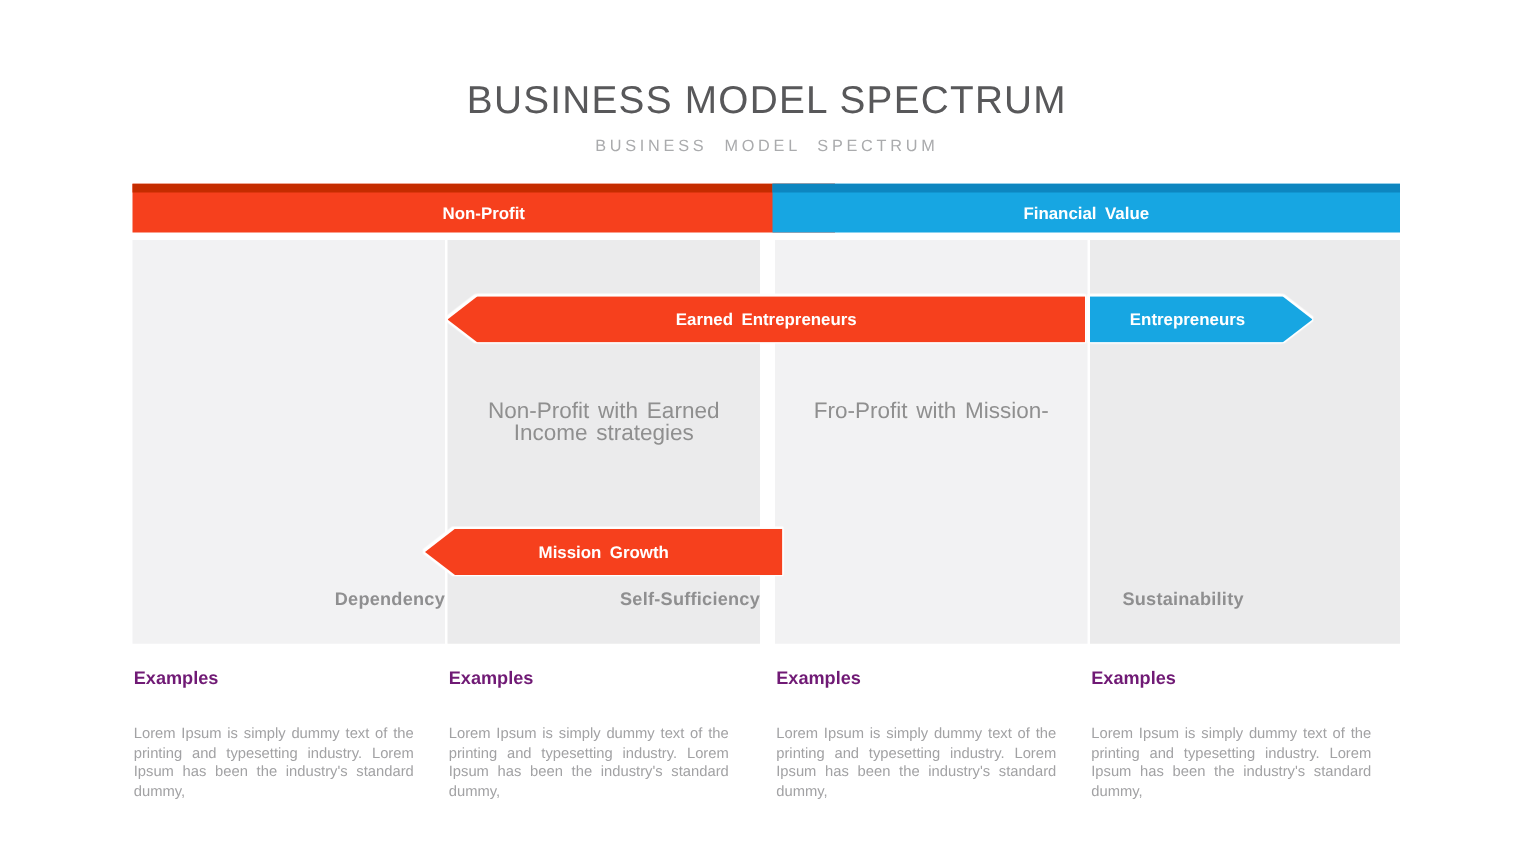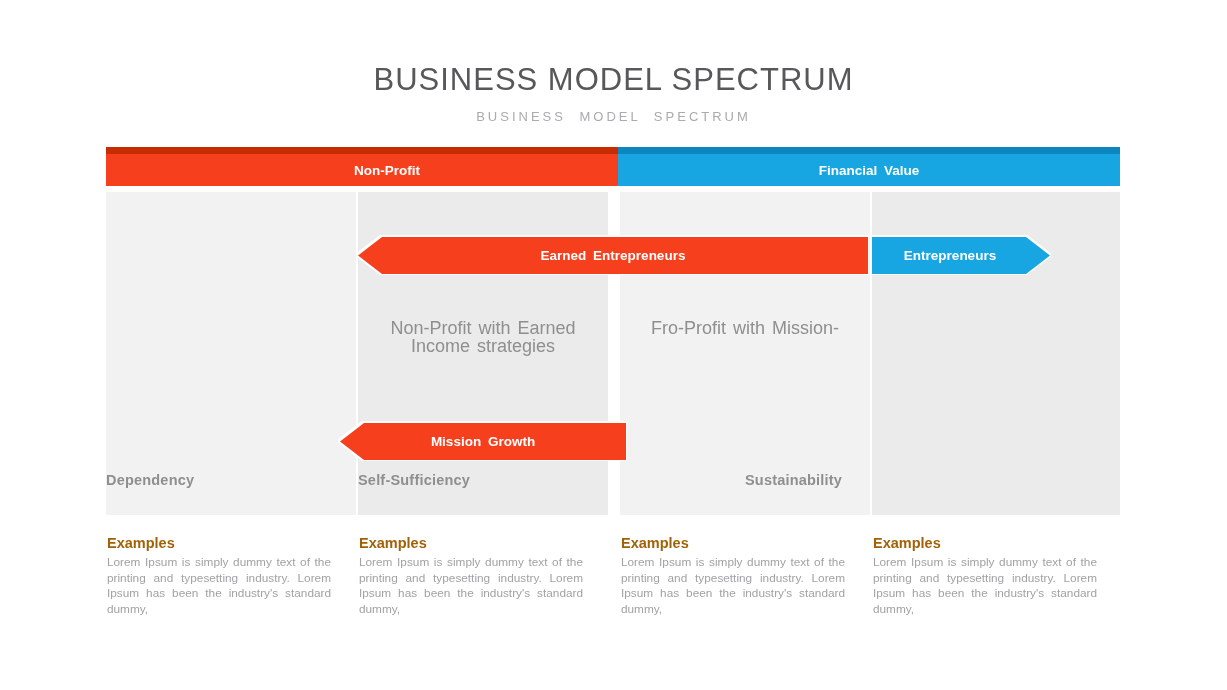--- a/index.html
+++ b/index.html
@@ -61,32 +61,32 @@
   
   .desc {
     top:319px; width:250px; text-align:center;
     font-size:18px; line-height:18px; color:#8f8f8f; word-spacing:2px;
   }
   .desc-left  { left:358px; }
   .desc-right { left:620px; }
 
   
   .axis-label {
-    top:472px; width:250px; text-align:left;
+    top:472px; width:250px; text-align:right;
     font-size:14.5px; font-weight:bold; color:#8f8f90; letter-spacing:0.2px;
   }
   .axis1 { left:106px; }
   .axis2 { left:358px; }
   .axis3 { left:745px; }
 
   
   .example { top:535px; width:224px; }
   .ex1 { left:107px; } .ex2 { left:359px; } .ex3 { left:621px; } .ex4 { left:873px; }
   .example h4 {
-    margin:0 0 4px 0; font-size:14.5px; color:#a16207; font-weight:bold;
+    margin:0 0 28px 0; font-size:14.5px; color:#701a75; font-weight:bold;
   }
   .example p {
     margin:0; font-size:11.8px; line-height:15.6px; color:#a2a2a4;
     text-align:justify; word-spacing:1px;
   }
 </style>
 </head>
 <body>
 
 <div class="slide">

